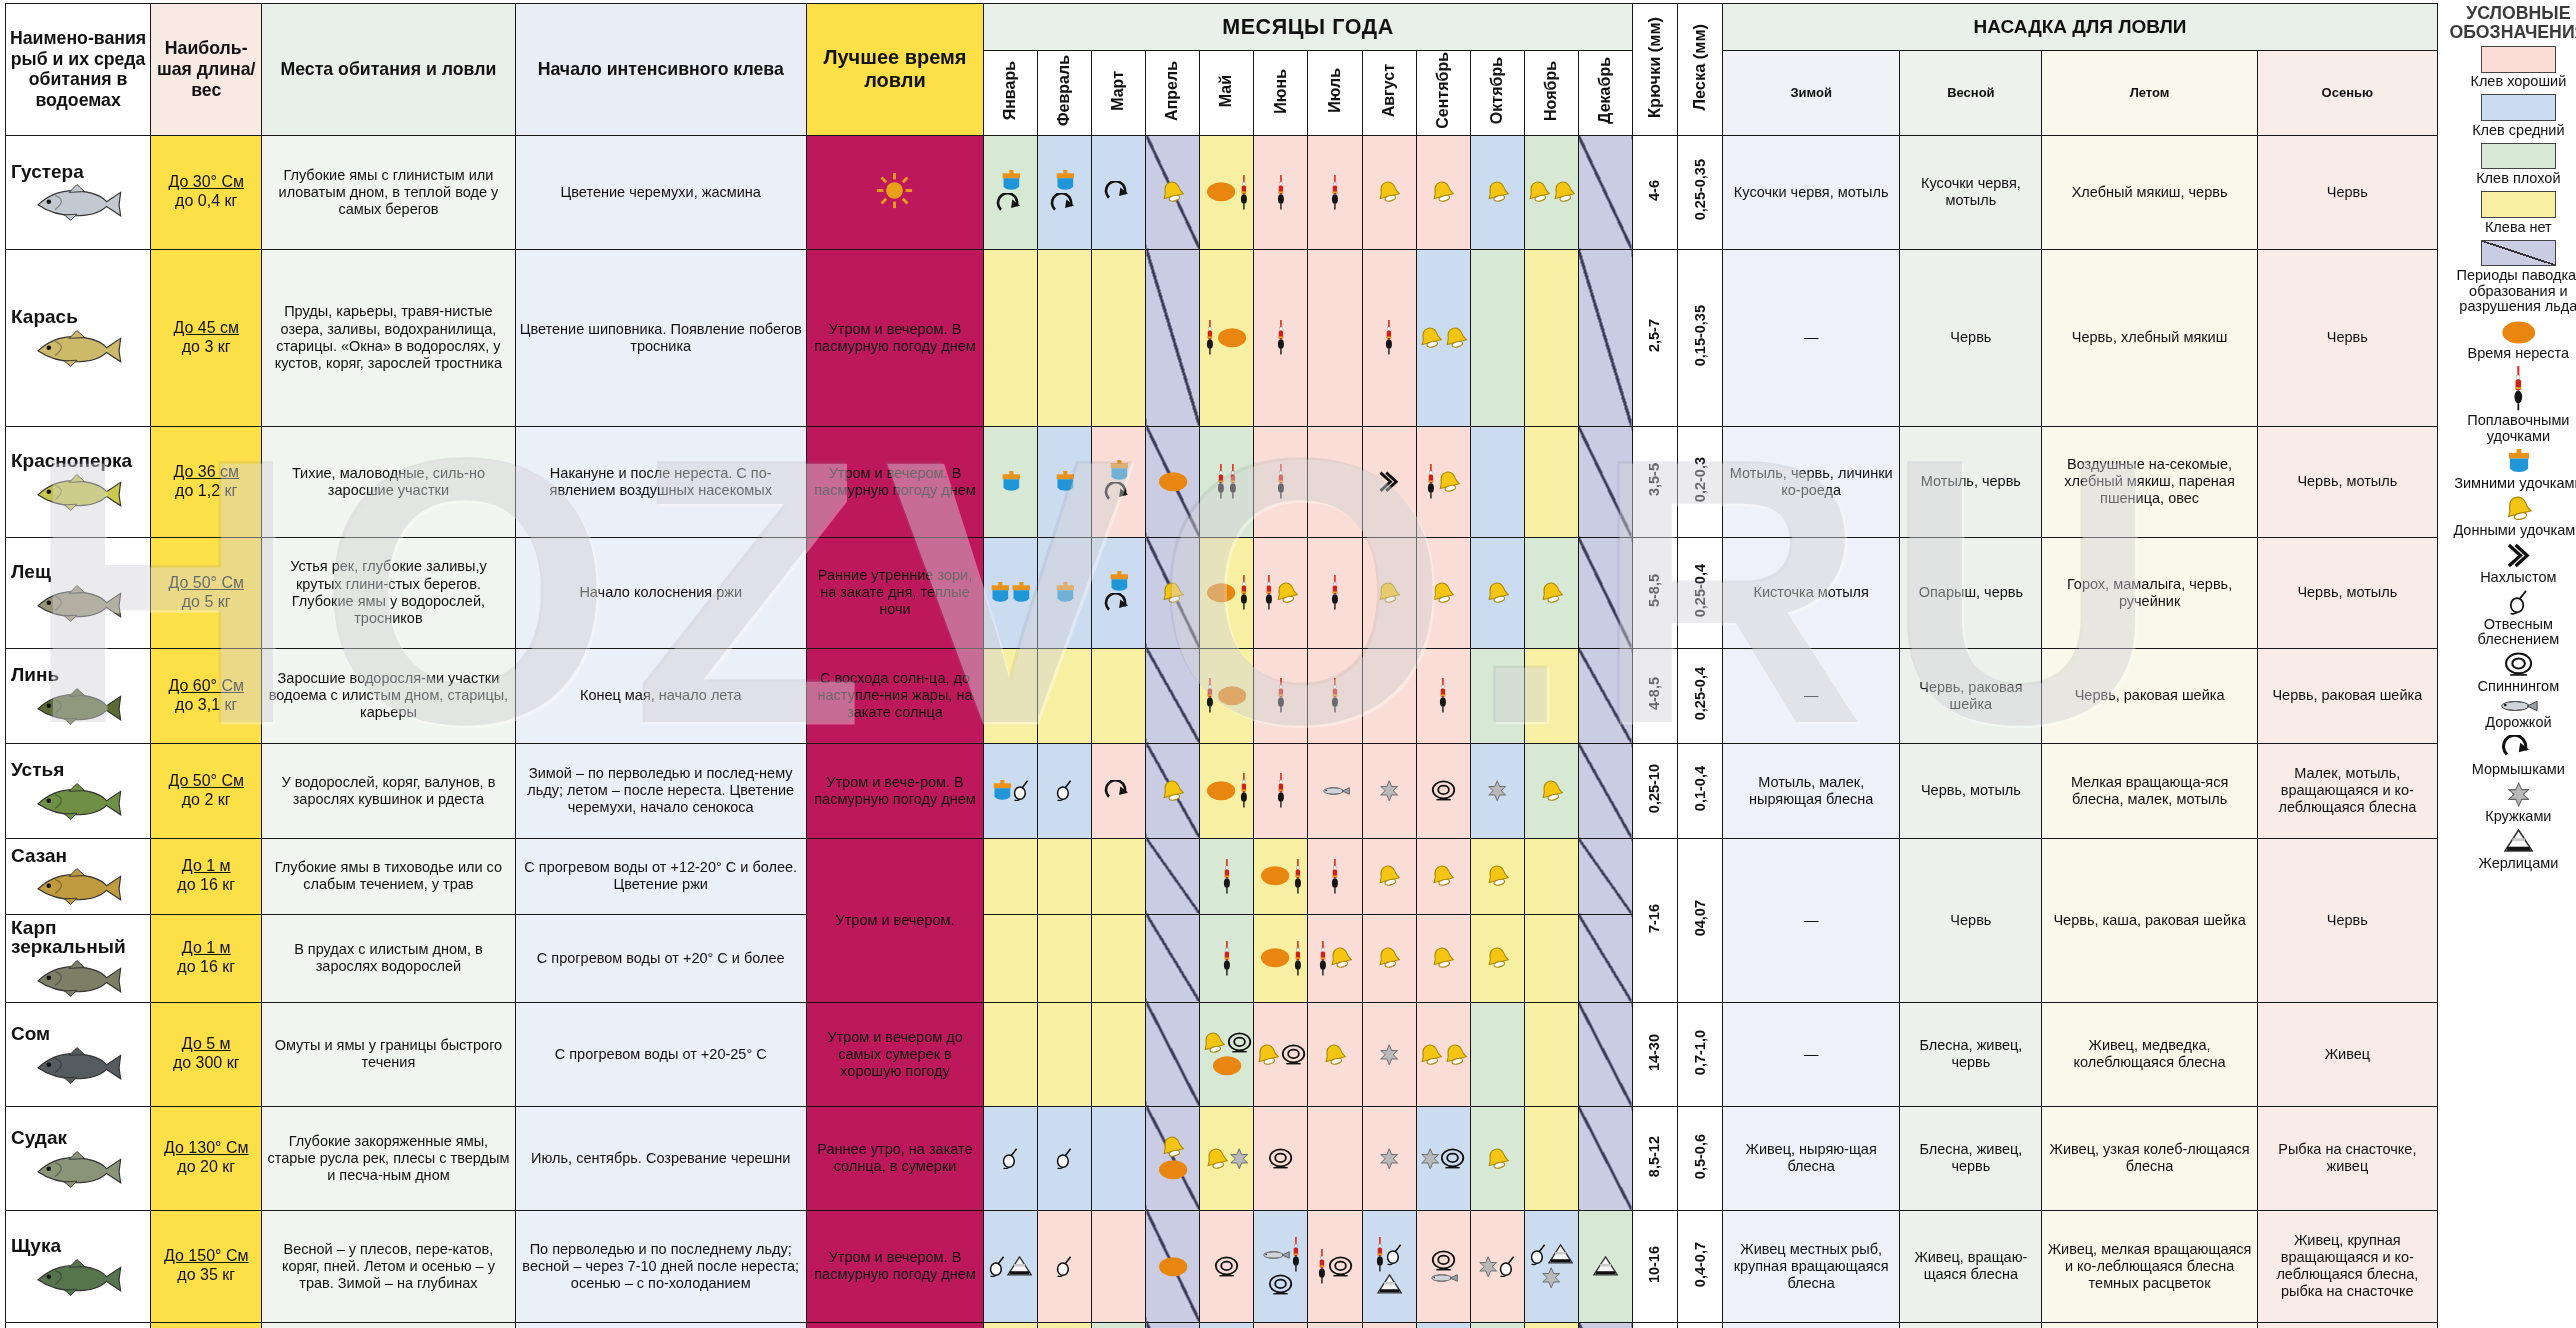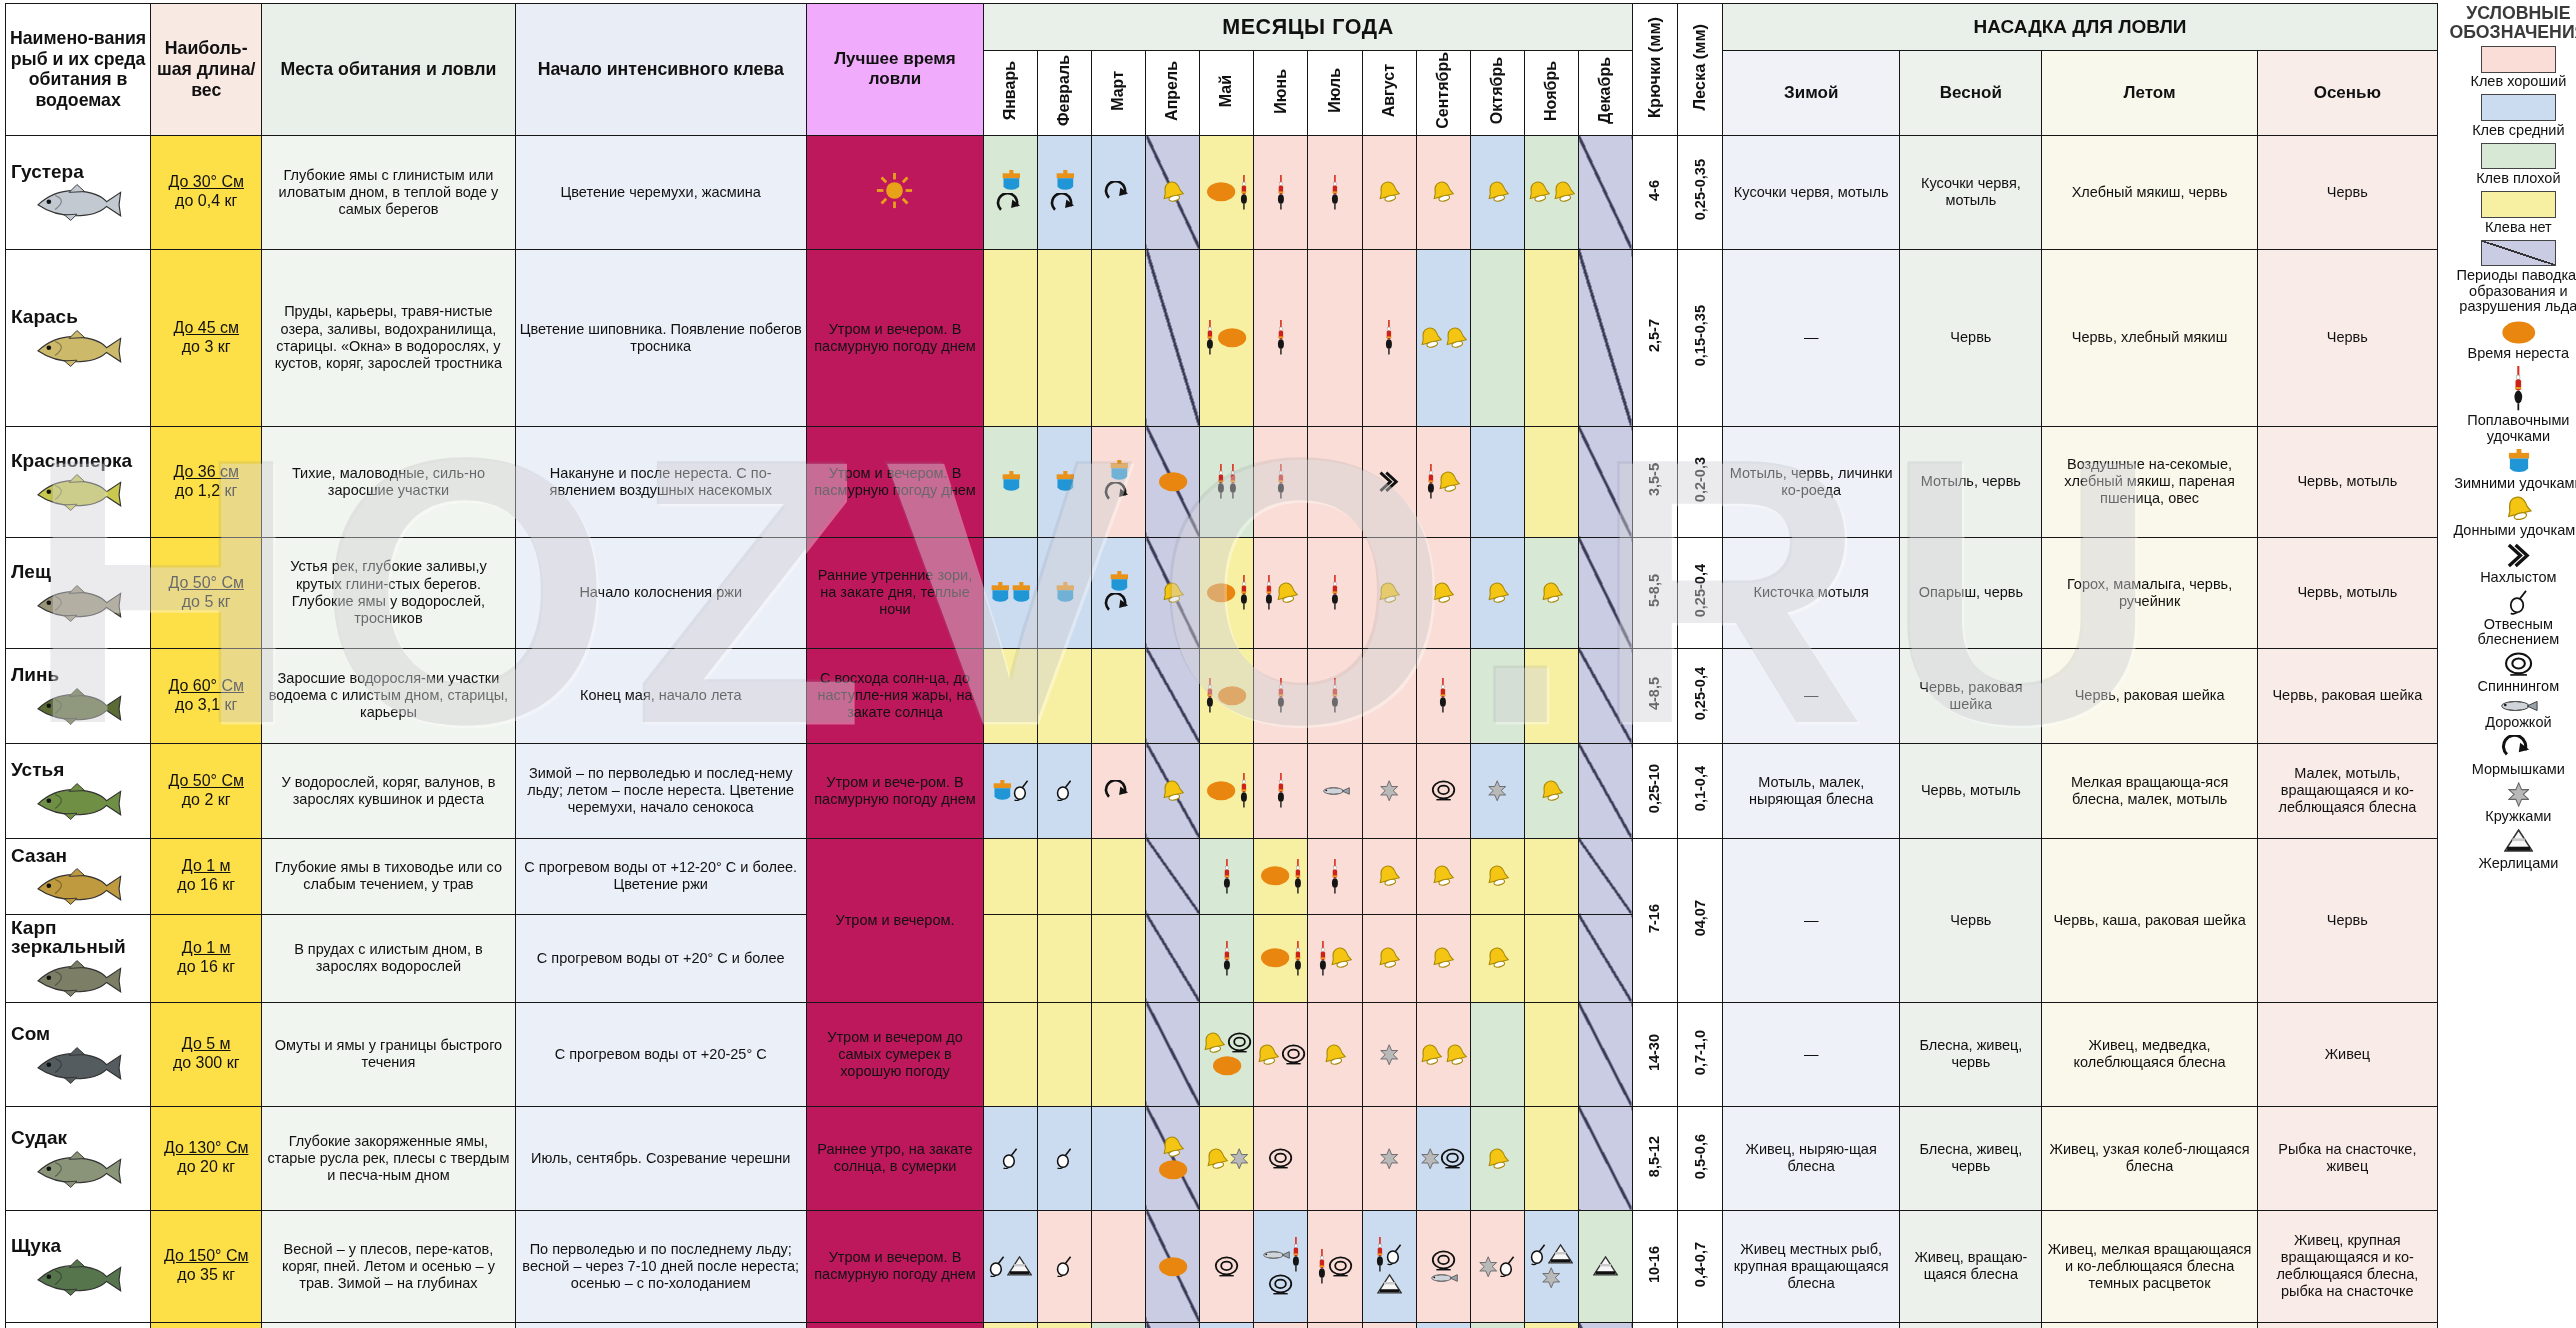--- a/index.html
+++ b/index.html
@@ -9,26 +9,26 @@
   table{border-collapse:collapse;table-layout:fixed;width:2433px;flex:0 0 auto;}
   th,td{border:1.9px solid #161616;padding:2.5px 3.8px;text-align:center;vertical-align:middle;
     font-size:14.5px;line-height:1.18;overflow:hidden;}
   thead th{font-weight:bold;}
   .rot{writing-mode:vertical-rl;transform:rotate(180deg);white-space:nowrap;
     font-weight:bold;display:inline-block;}
   .h-fish{background:#ffffff;font-size:17.7px;}
   .h-size{background:#f9e9e3;font-size:17.7px;}
   .h-hab{background:#e9f0e9;font-size:17.7px;}
   .h-start{background:#e9eef6;font-size:17.7px;}
-  .h-best{background:#f0abfc;font-size:17px;}
+  .h-best{background:#fde047;font-size:20px;}
   .h-months{background:#e9f0e9;font-size:21.5px;letter-spacing:0.6px;}
   .h-month{background:#ffffff;padding:1.3px;} .h-month span{font-size:16px;}
   .h-hook{background:#ffffff;} .h-hook span{font-size:16.4px;}
   .h-bait{background:#e9f0e9;font-size:19px;}
-  .h-sw{font-size:17px;}
+  .h-sw{font-size:13px;}
   .c-fish{background:#ffffff;text-align:left;padding:3.8px 5px;}
   .fish-name{font-weight:bold;font-size:19px;line-height:1.0;margin-bottom:2.5px;}
   .fish-pic{display:block;margin:0 auto;}
   .c-size{background:#fde047;font-size:16px;}
   .c-size .sz1{text-decoration:underline;}
   .c-hab{background:#f1f5ef;}
   .c-start{background:#ebeff7;margin-top:12px;}
   .c-best{background:#be185d;}
   .c-hooks,.c-line{background:#ffffff;padding:0;}
   .c-bw{background:#eef1f7;} .c-bs{background:#ecf1ec;}

